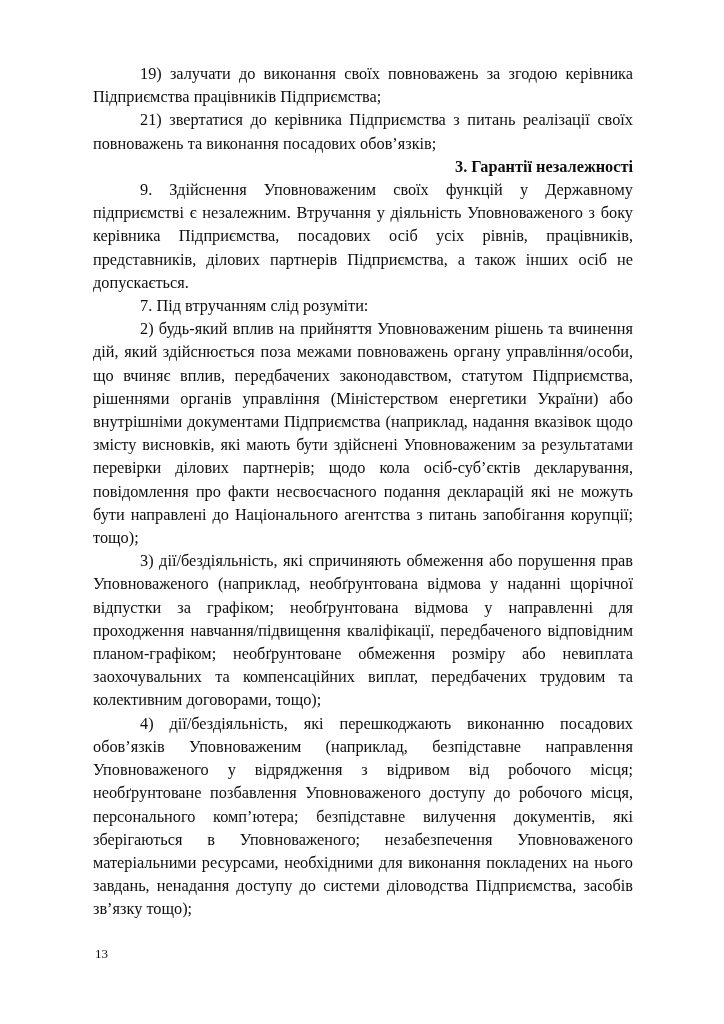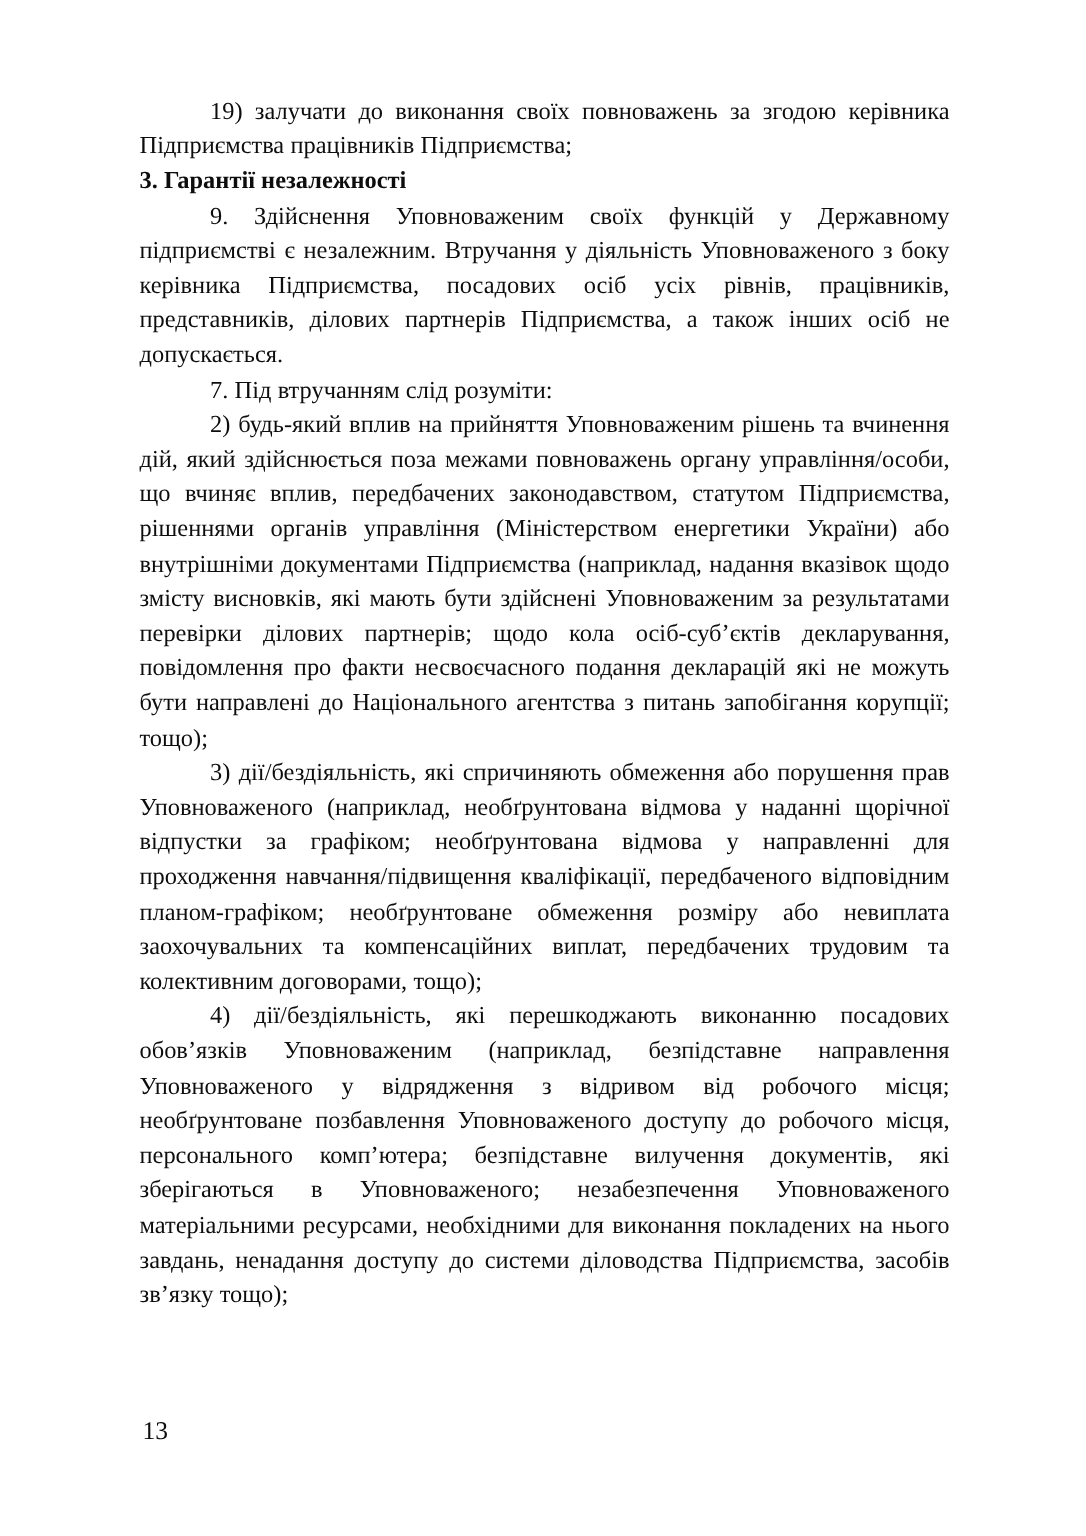--- a/index.html
+++ b/index.html
@@ -35,41 +35,42 @@
     text-indent: 47px;
     text-justify: inter-word;
     hyphens: none;
     word-spacing: 0.1px;
   }
   h2.section-heading {
     margin: 0;
     font-size: 16.3px;
     line-height: 23.2px;
     font-weight: bold;
-    text-align: left;
+    text-align: right;
     text-indent: 0;
   }
   .page-number {
     position: absolute;
     left: 95px;
     top: 945px;
-    font-size: 17px;
+    font-size: 13px;
     line-height: 18px;
     font-family: "Liberation Serif", "DejaVu Serif", serif;
     text-align: center;
   }
 </style>
 </head>
 <body>
 
 <div class="page">
 
   <div class="content">
 
     <p class="para">19) залучати до виконання своїх повноважень за згодою керівника Підприємства працівників Підприємства;</p>
+    <p class="para">21) звертатися до керівника Підприємства з питань реалізації своїх повноважень та виконання посадових обов’язків;</p>
 
     <h2 class="section-heading">3. Гарантії незалежності</h2>
 
     <p class="para">9. Здійснення Уповноваженим своїх функцій у Державному підприємстві є незалежним. Втручання у діяльність Уповноваженого з боку керівника Підприємства, посадових осіб усіх рівнів, працівників, представників, ділових партнерів Підприємства, а також інших осіб не допускається.</p>
     <p class="para">7. Під втручанням слід розуміти:</p>
 
     <p class="para">2) будь-який вплив на прийняття Уповноваженим рішень та вчинення дій, який здійснюється поза межами повноважень органу управління/особи, що вчиняє вплив, передбачених законодавством, статутом Підприємства, рішеннями органів управління (Міністерством енергетики України) або внутрішніми документами Підприємства (наприклад, надання вказівок щодо змісту висновків, які мають бути здійснені Уповноваженим за результатами перевірки ділових партнерів; щодо кола осіб-суб’єктів декларування, повідомлення про факти несвоєчасного подання декларацій які не можуть бути направлені до Національного агентства з питань запобігання корупції; тощо);</p>
     <p class="para">3) дії/бездіяльність, які спричиняють обмеження або порушення прав Уповноваженого (наприклад, необґрунтована відмова у наданні щорічної відпустки за графіком; необґрунтована відмова у направленні для проходження навчання/підвищення кваліфікації, передбаченого відповідним планом-графіком; необґрунтоване обмеження розміру або невиплата заохочувальних та компенсаційних виплат, передбачених трудовим та колективним договорами, тощо);</p>
     <p class="para">4) дії/бездіяльність, які перешкоджають виконанню посадових обов’язків Уповноваженим (наприклад, безпідставне направлення Уповноваженого у відрядження з відривом від робочого місця; необґрунтоване позбавлення Уповноваженого доступу до робочого місця, персонального комп’ютера; безпідставне вилучення документів, які зберігаються в Уповноваженого; незабезпечення Уповноваженого матеріальними ресурсами, необхідними для виконання покладених на нього завдань, ненадання доступу до системи діловодства Підприємства, засобів зв’язку тощо);</p>
 

